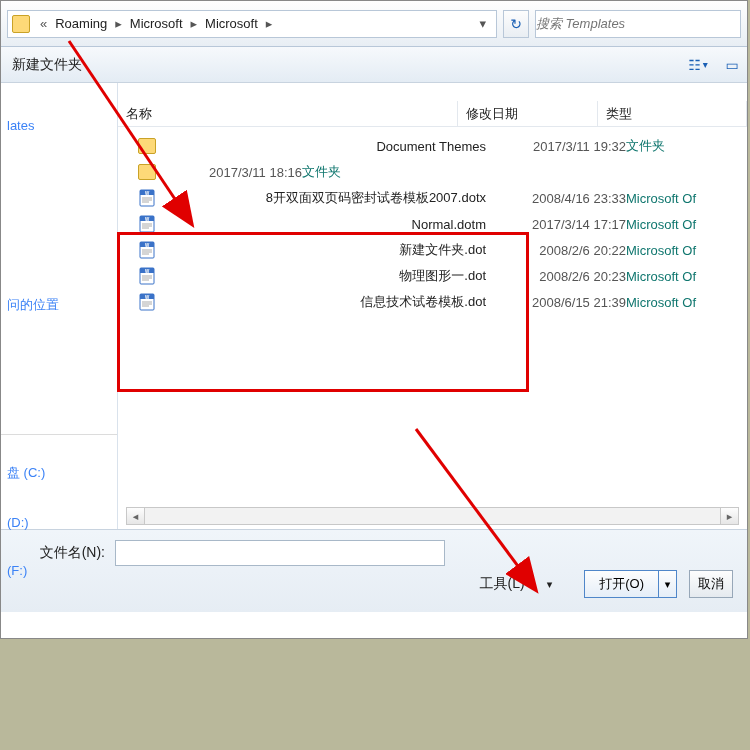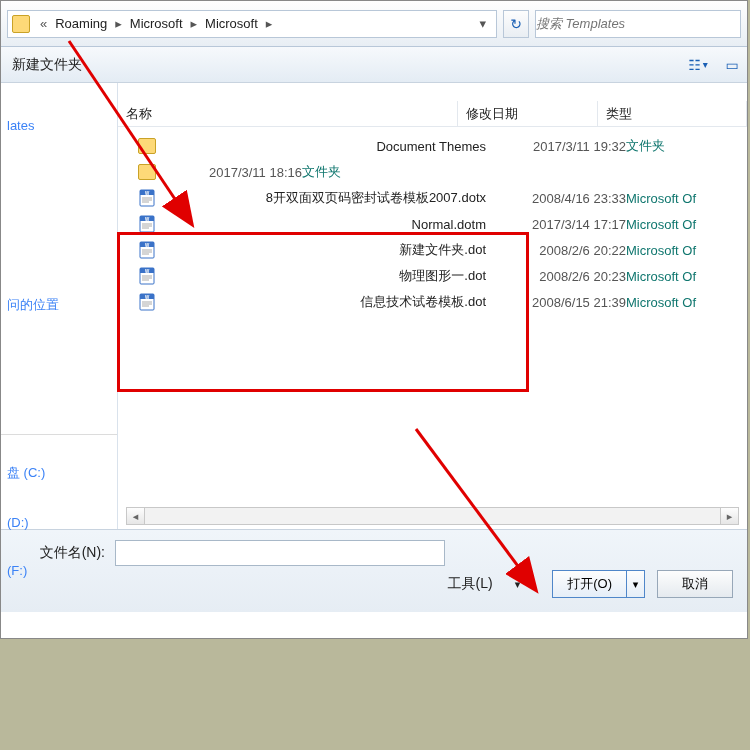--- a/index.html
+++ b/index.html
@@ -42,21 +42,21 @@
   .bottom-pane { border-top: 1px solid #c8d3df; background: linear-gradient(#f0f5fa,#e6edf4); padding: 10px 14px 14px 14px; }
   .row-input { display: flex; align-items: center; gap: 10px; margin-bottom: 4px; }
   .lbl { font-size: 14px; color: #222; width: 90px; text-align: right; }
   .text-input { flex: 1; height: 26px; border: 1px solid #a8b8c8; background: #fff; padding: 0 6px; font-size: 13px; }
   .combo { width: 218px; height: 26px; border: 1px solid #a8b8c8; background: #fff; display: flex; align-items: center; padding: 0 6px; font-size: 13px; color: #222; justify-content: space-between; }
   .row-buttons { display: flex; align-items: center; justify-content: flex-end; gap: 12px; }
   .tools-lbl { font-size: 14px; color: #222; padding-right: 6px; display: flex; align-items: center; gap: 22px; margin-right: 14px; }
   .btn-split { display: flex; border: 1px solid #4f86c9; }
   .btn-main { height: 26px; padding: 0 14px; background: linear-gradient(#fdfdfd,#e5eef8); font-size: 13px; text-align: center; display:flex;align-items:center;justify-content:center; }
   .btn-caret { width: 18px; border-left: 1px solid #4f86c9; background: linear-gradient(#fdfdfd,#e5eef8); display:flex;align-items:center;justify-content:center; font-size: 11px; }
-  .btn { height: 28px; padding: 0 24px; border: 1px solid #97a7b8; background: linear-gradient(#fdfdfd,#e5eaef); font-size: 13px; display:flex;align-items:center;justify-content:center;}
+  .btn { height: 28px; padding: 0 8px; border: 1px solid #97a7b8; background: linear-gradient(#fdfdfd,#e5eaef); font-size: 13px; display:flex;align-items:center;justify-content:center;}
   
   .anno-box { position: absolute; border: 3px solid #e00000; pointer-events: none; }
   
   .arrow-svg { position: absolute; pointer-events: none; }
 </style>
 </head>
 <body>
 
 <div class="window">
 

